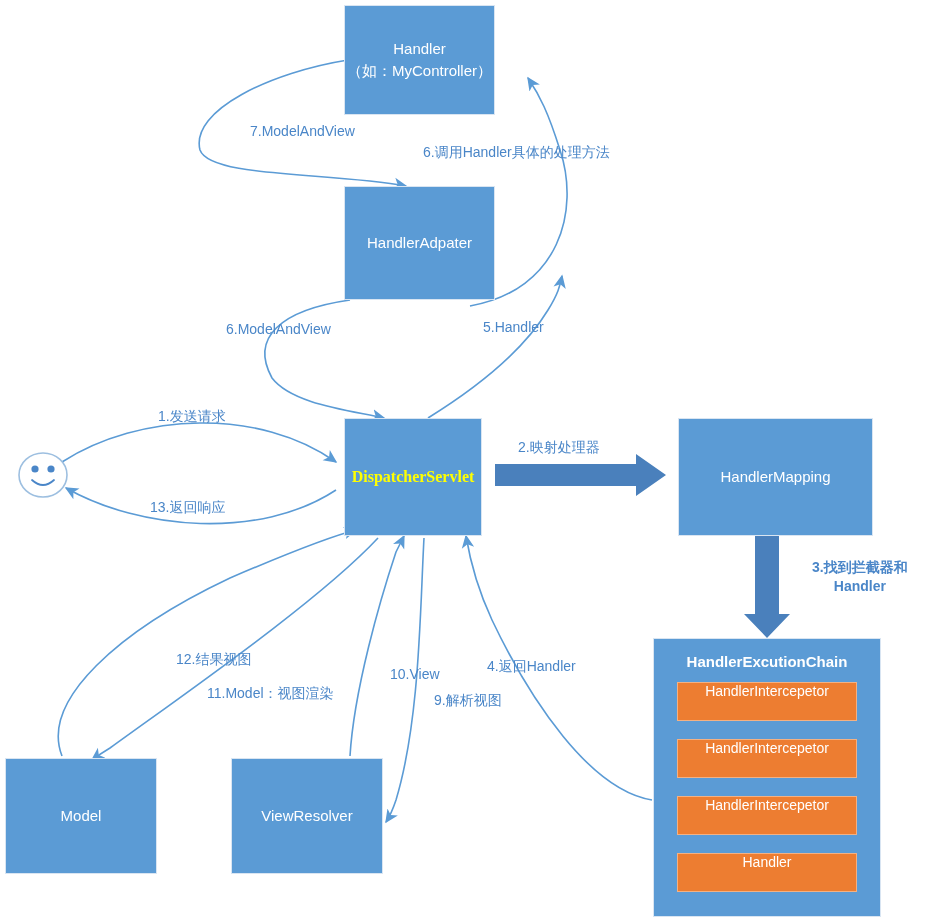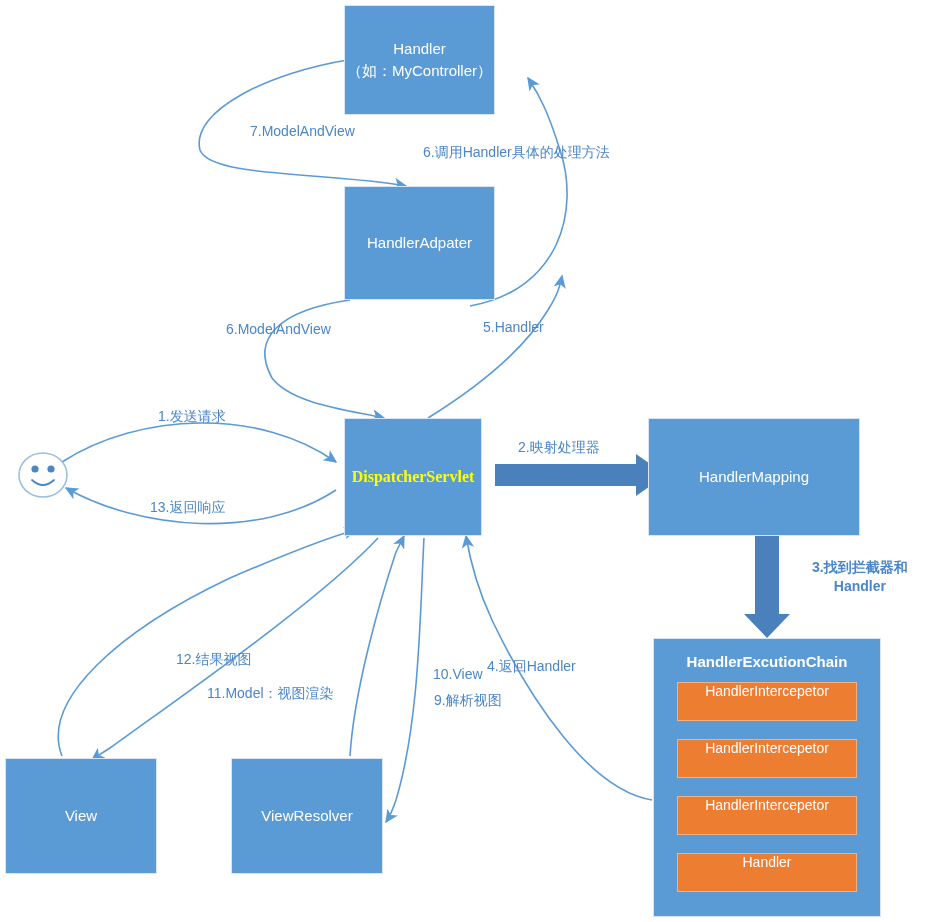--- a/index.html
+++ b/index.html
@@ -145,26 +145,26 @@
   </div>
 
   <div class="node" style="left:344px; top:186px; width:151px; height:114px;">
     <span class="node-label">HandlerAdpater</span>
   </div>
 
   <div class="node node-dispatcher" style="left:344px; top:418px; width:138px; height:118px;font-family:Liberation Serif, serif;">
     <span class="node-label">DispatcherServlet</span>
   </div>
 
-  <div class="node" style="left:648px; top:418px; width:212px; height:118px;">
+  <div class="node" style="left:678px; top:418px; width:195px; height:118px;">
     <span class="node-label">HandlerMapping</span>
   </div>
 
   <div class="node" style="left:5px; top:758px; width:152px; height:116px;">
-    <span class="node-label">View</span>
+    <span class="node-label">Model</span>
   </div>
 
   <div class="node" style="left:231px; top:758px; width:152px; height:116px;">
     <span class="node-label">ViewResolver</span>
   </div>
 
   <div class="chain" style="left:653px; top:638px; width:228px; height:279px;">
     <div class="chain-title">HandlerExcutionChain</div>
     <div class="chain-item">
       <span>HandlerIntercepetor</span>
@@ -192,21 +192,21 @@
   <div class="edge-label" style="left:483px; top:318px;">5.Handler</div>
 
   <div class="edge-label" style="left:423px; top:143px;">6.调用Handler具体的处理方法</div>
 
   <div class="edge-label" style="left:250px; top:122px;">7.ModelAndView</div>
 
   <div class="edge-label" style="left:226px; top:320px;">6.ModelAndView</div>
 
   <div class="edge-label" style="left:434px; top:691px;">9.解析视图</div>
 
-  <div class="edge-label" style="left:390px; top:665px;margin-left:43px;">10.View</div>
+  <div class="edge-label" style="left:390px; top:665px;">10.View</div>
 
   <div class="edge-label" style="left:207px; top:684px;">11.Model：视图渲染</div>
 
   <div class="edge-label" style="left:176px; top:650px;">12.结果视图</div>
 
   <div class="edge-label" style="left:150px; top:498px;">13.返回响应</div>
 
 </div>
 
 </body></html>

